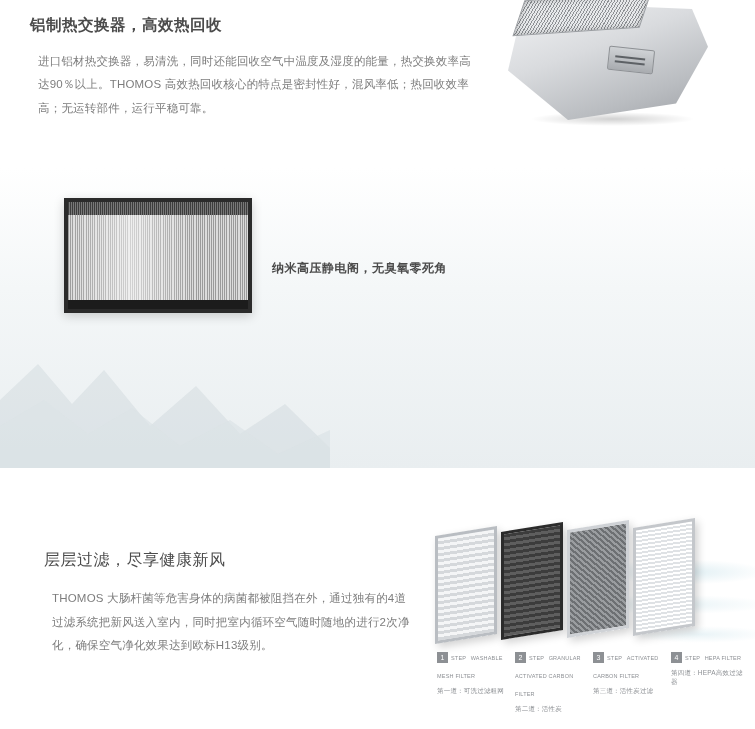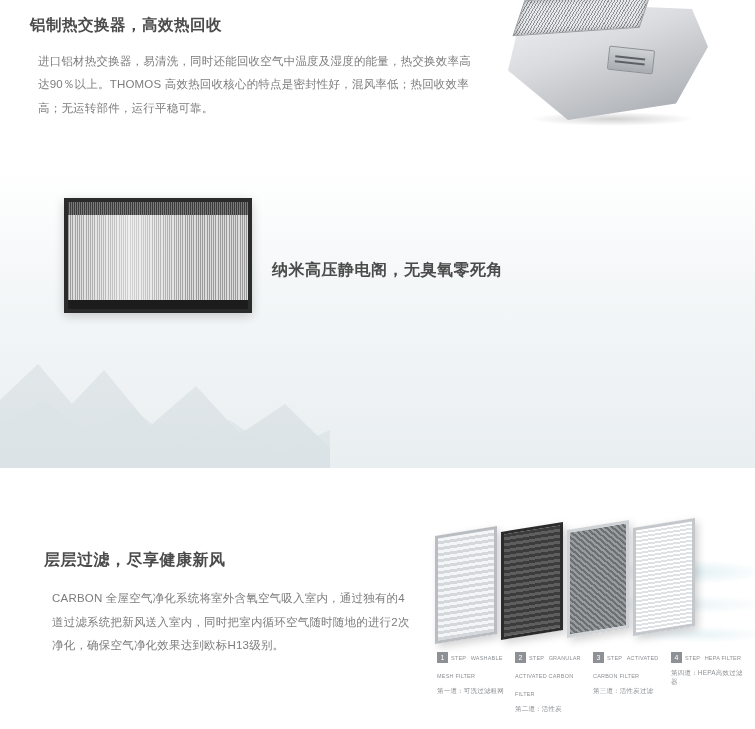--- a/index.html
+++ b/index.html
@@ -164,21 +164,21 @@
     height: 9px;
     background: #1c1c1c;
   }
   .sec2-text {
     position: absolute;
     left: 272px;
     top: 92px;
     width: 460px;
   }
   .h-title2 {
-    font-size: 16px;
+    font-size: 12px;
     font-weight: bold;
     color: #4b4b4b;
     margin: 0 0 16px 0;
     letter-spacing: 0.5px;
   }
 
   
   .sec3 {
     position: absolute;
     top: 468px; left: 0;
@@ -187,21 +187,21 @@
     background: #ffffff;
   }
   .sec3-text {
     position: absolute;
     left: 44px;
     top: 82px;
     width: 380px;
   }
   .h-title3 {
     font-size: 16px;
-    font-weight: bold;
+    font-weight: normal;
     color: #4b4b4b;
     margin: 0 0 16px 0;
     letter-spacing: 0.5px;
   }
 
   
   .filters-wrap {
     position: absolute;
     left: 425px;
     top: 55px;
@@ -316,21 +316,21 @@
     </div>
 
     <div class="sec2-text">
       <h2 class="h-title2">纳米高压静电阁，无臭氧零死角</h2>
     </div>
   </section>
 
   <section class="sec3">
     <div class="sec3-text">
       <h2 class="h-title3">层层过滤，尽享健康新风</h2>
-      <p class="body-text">CARBON 全屋空气净化系统将室外含氧空气吸入室内，通过独有的4道过滤系统把新风送入室内，同时把室内循环空气随时随地的进行2次净化，确保空气净化效果达到欧标H13级别。</p>
+      <p class="body-text">THOMOS 大肠杆菌等危害身体的病菌都被阻挡在外，通过独有的4道过滤系统把新风送入室内，同时把室内循环空气随时随地的进行2次净化，确保空气净化效果达到欧标H13级别。</p>
     </div>
 
     <div class="filters-wrap">
       <div class="swirl"></div>
 
       <div class="fpanel fp1">
           <div class="frame"></div>
         </div>
       <div class="fpanel fp2">
           <div class="frame"></div>

